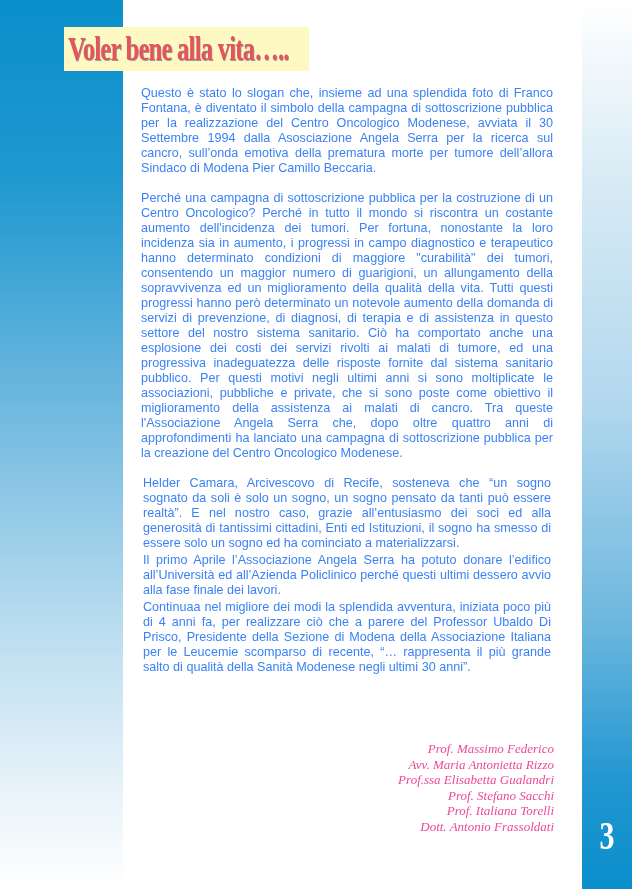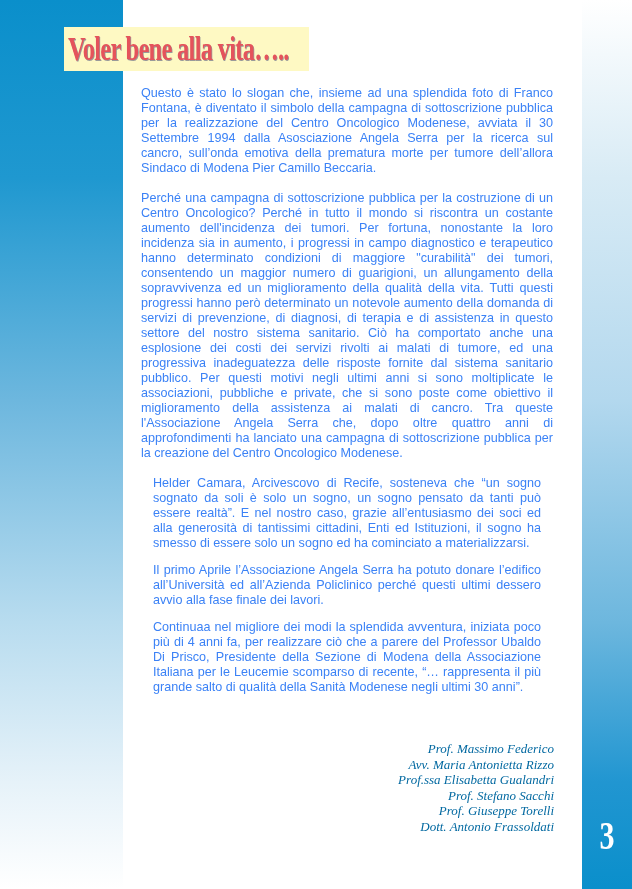--- a/index.html
+++ b/index.html
@@ -28,25 +28,25 @@
     transform: scaleX(0.72); transform-origin: left center;
     text-shadow: 1px 1px 0 #9a9a9a;
     white-space: nowrap; margin-right: -72px;
   }
   .content {
     position: absolute; left: 141px; top: 86px; width: 412px;
     font-size: 12.6px; line-height: 15px; color: #3b82f6;
     text-align: justify;
   }
   .content p { margin: 0 0 15px 0; }
-  .content p.tight { margin: 12px; }
+  .content p.tight { margin: 2px; }
   .signatures {
     position: absolute; right: 78px; top: 741px;
     font-family: "Liberation Serif", serif; font-style: italic;
-    font-size: 13px; line-height: 15.5px; color: #0369a1;
+    font-size: 13px; line-height: 15.5px; color: #ec4899;
     text-align: right;
   }
   .sig { display: block; }
   .page-number {
     position: absolute; left: 582px; top: 812px; width: 50px; text-align: center;
     font-family: "Liberation Serif", serif; font-weight: bold;
     font-size: 40px; color: #ffffff;
     transform: scaleX(0.75);
   }
 </style>
@@ -66,17 +66,17 @@
   <p class="tight">Helder Camara, Arcivescovo di Recife, sosteneva che “un sogno sognato da soli è solo un sogno, un sogno pensato da tanti può essere realtà”. E nel nostro caso, grazie all’entusiasmo dei soci ed alla generosità di tantissimi cittadini, Enti ed Istituzioni, il sogno ha smesso di essere solo un sogno ed ha cominciato a materializzarsi.</p>
   <p class="tight">Il primo Aprile l’Associazione Angela Serra ha potuto donare l’edifico all’Università ed all’Azienda Policlinico perché questi ultimi dessero avvio alla fase finale dei lavori.</p>
   <p class="tight">Continuaa nel migliore dei modi la splendida avventura, iniziata poco più di 4 anni fa, per realizzare ciò che a parere del Professor Ubaldo Di Prisco, Presidente della Sezione di Modena della Associazione Italiana per le Leucemie scomparso di recente, “… rappresenta il più grande salto di qualità della Sanità Modenese negli ultimi 30 anni”.</p>
 </div>
 
 <div class="signatures">
   <span class="sig">Prof. Massimo Federico</span>
   <span class="sig">Avv. Maria Antonietta Rizzo</span>
   <span class="sig">Prof.ssa Elisabetta Gualandri</span>
   <span class="sig">Prof. Stefano Sacchi</span>
-  <span class="sig">Prof. Giuseppe Torelli</span>
+  <span class="sig">Prof. Italiana Torelli</span>
   <span class="sig">Dott. Antonio Frassoldati</span>
 </div>
 
 <div class="page-number">3</div>
 
 </body></html>

